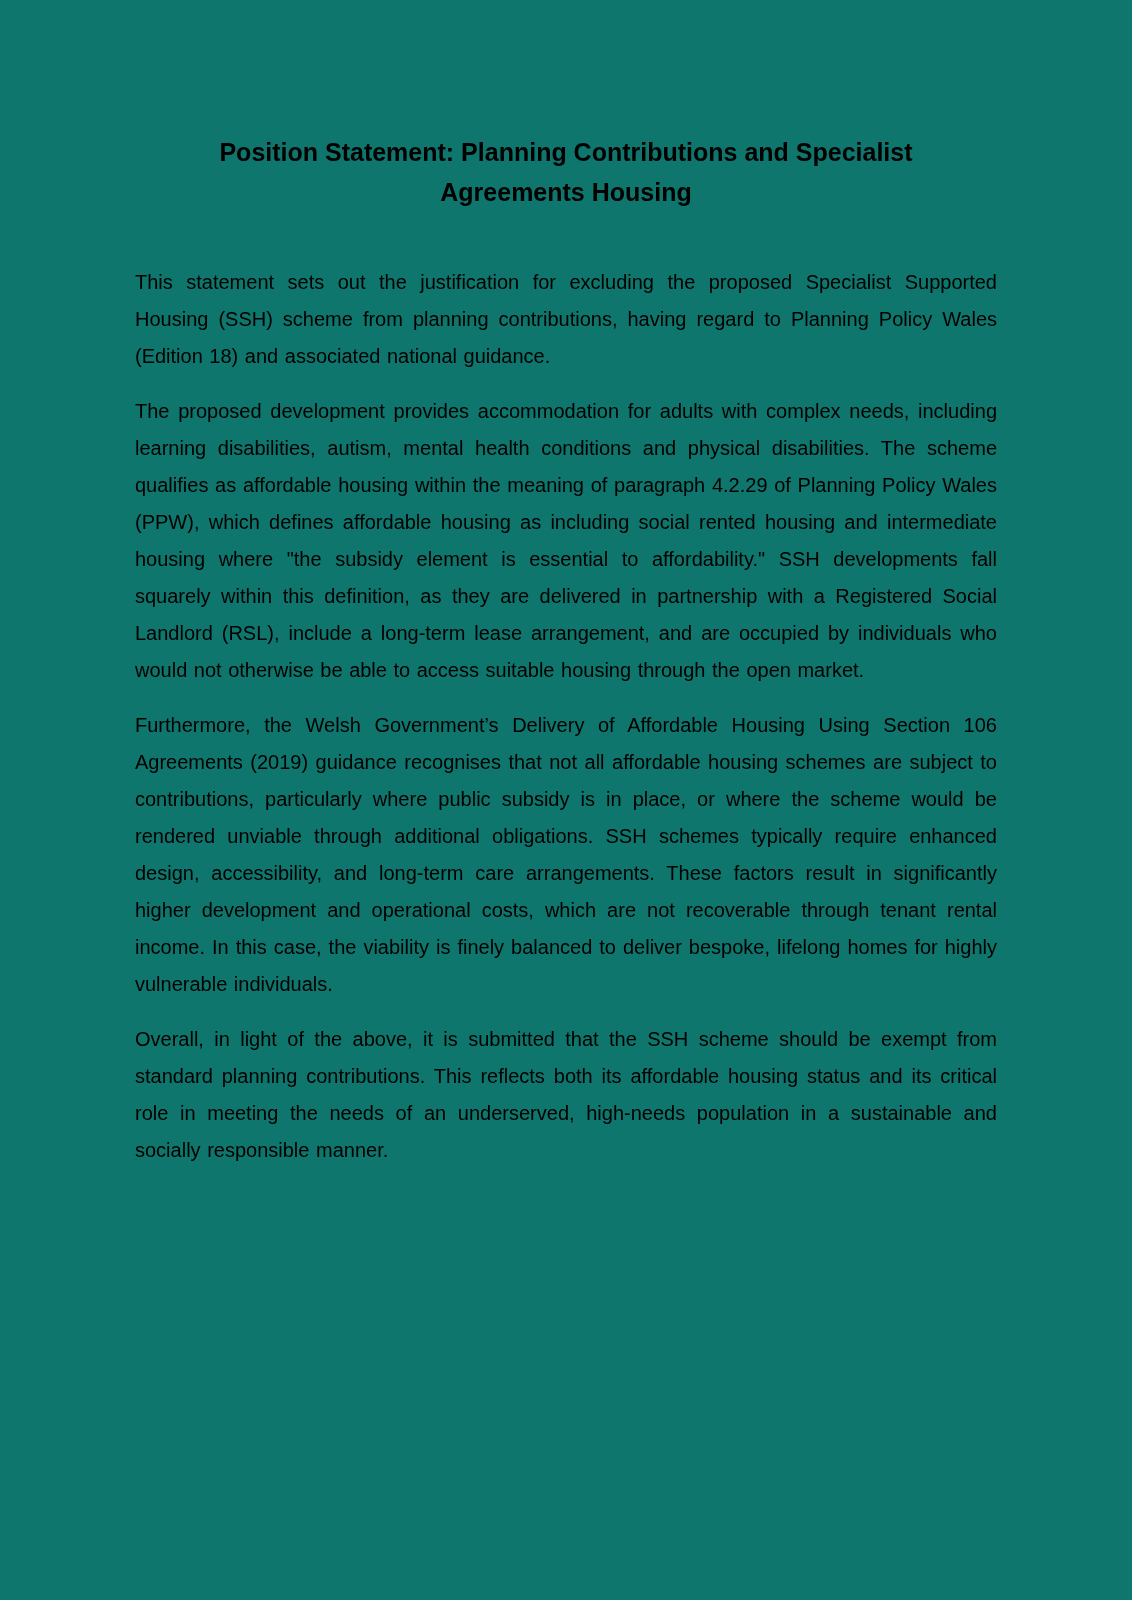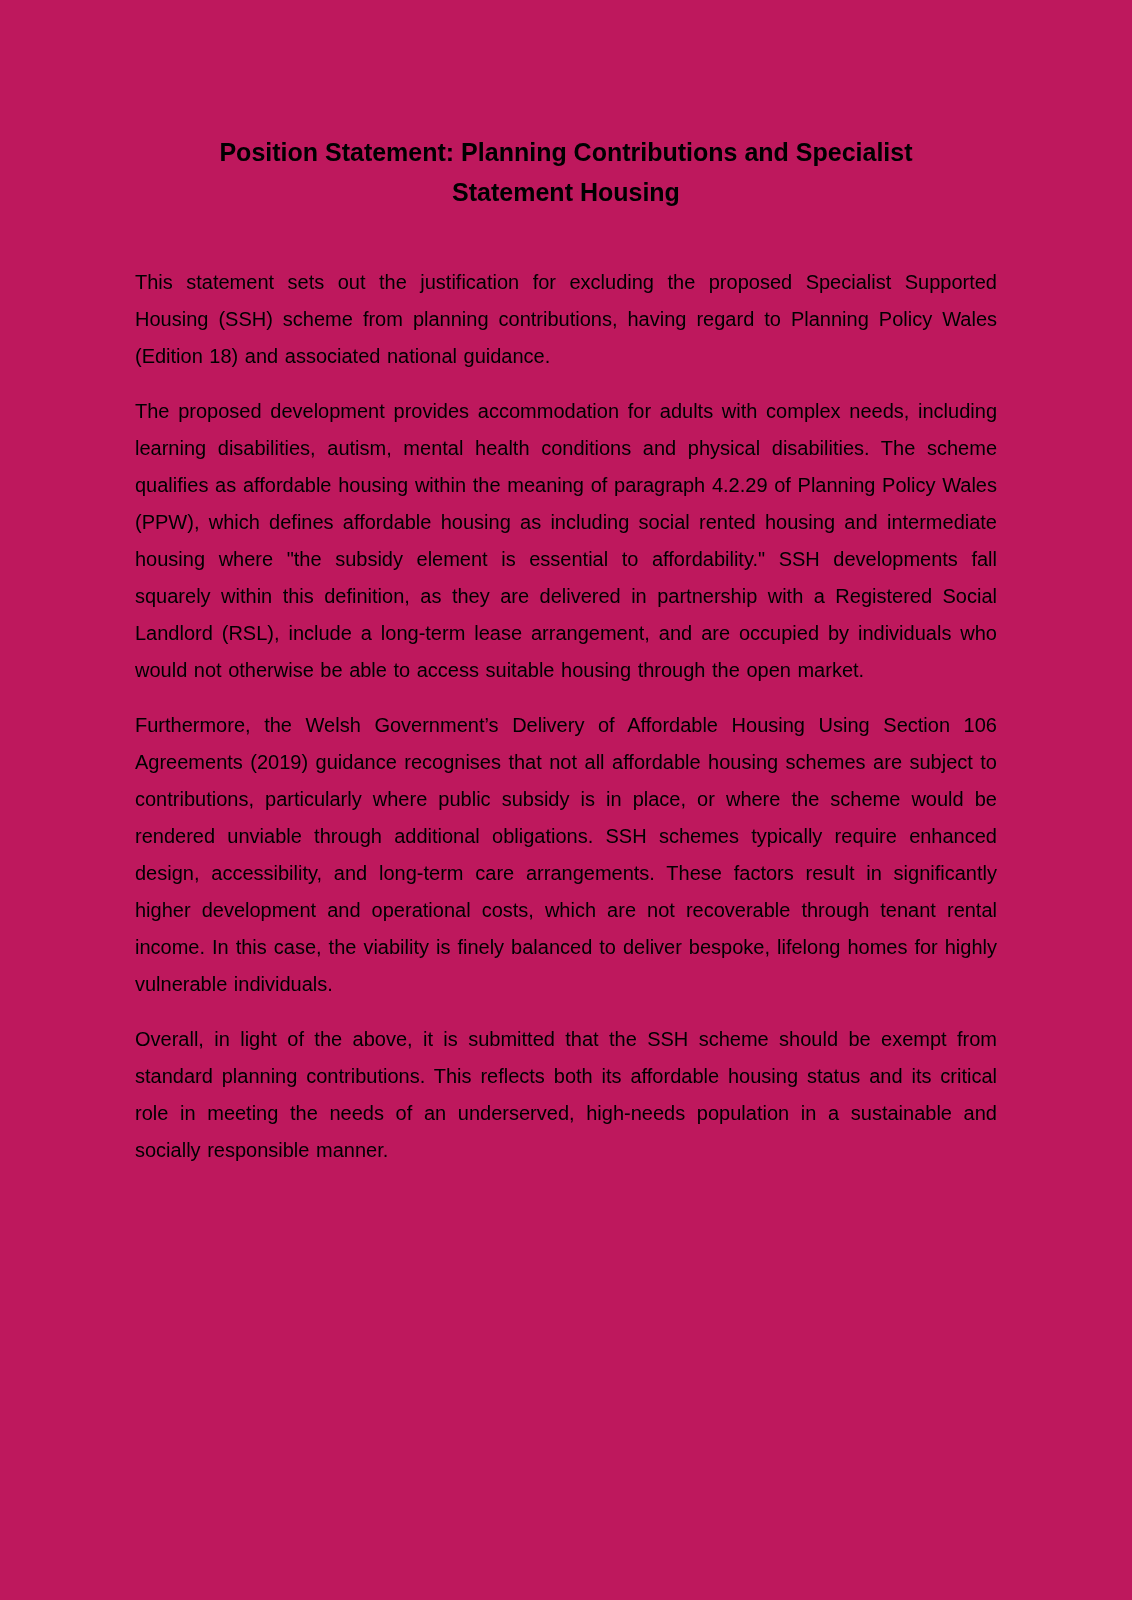--- a/index.html
+++ b/index.html
@@ -5,21 +5,21 @@
   html, body {
     margin: 0;
     padding: 0;
     background: #ffffff;
   }
   .page {
     position: relative;
     width: 1132px;
     height: 1600px;
     margin: 0 auto;
-    background: #be185d;
+    background: #0f766e;
     box-sizing: border-box;
     padding: 132px 135px 0 135px;
     font-family: "Liberation Sans", sans-serif;
     color: #000000;
     overflow: hidden;
   }
   .doc-title {
     margin: 0 0 52px 0;
     font-size: 25px;
     font-weight: bold;
@@ -36,21 +36,21 @@
     text-align: justify;
     word-spacing: 1px;
   }
 </style>
 </head>
 <body>
 
 <div class="page">
   <h1 class="doc-title">
     <span class="title-line">Position Statement: Planning Contributions and Specialist</span>
-    <span class="title-line">Statement Housing</span>
+    <span class="title-line">Agreements Housing</span>
   </h1>
 
   <p class="body-par">This statement sets out the justification for excluding the proposed Specialist Supported Housing (SSH) scheme from planning contributions, having regard to Planning Policy Wales (Edition 18) and associated national guidance.</p>
 
   <p class="body-par">The proposed development provides accommodation for adults with complex needs, including learning disabilities, autism, mental health conditions and physical disabilities. The scheme qualifies as affordable housing within the meaning of paragraph 4.2.29 of Planning Policy Wales (PPW), which defines affordable housing as including social rented housing and intermediate housing where "the subsidy element is essential to affordability." SSH developments fall squarely within this definition, as they are delivered in partnership with a Registered Social Landlord (RSL), include a long-term lease arrangement, and are occupied by individuals who would not otherwise be able to access suitable housing through the open market.</p>
 
   <p class="body-par">Furthermore, the Welsh Government’s Delivery of Affordable Housing Using Section 106 Agreements (2019) guidance recognises that not all affordable housing schemes are subject to contributions, particularly where public subsidy is in place, or where the scheme would be rendered unviable through additional obligations. SSH schemes typically require enhanced design, accessibility, and long-term care arrangements. These factors result in significantly higher development and operational costs, which are not recoverable through tenant rental income. In this case, the viability is finely balanced to deliver bespoke, lifelong homes for highly vulnerable individuals.</p>
 
   <p class="body-par">Overall, in light of the above, it is submitted that the SSH scheme should be exempt from standard planning contributions. This reflects both its affordable housing status and its critical role in meeting the needs of an underserved, high-needs population in a sustainable and socially responsible manner.</p>
 </div>

